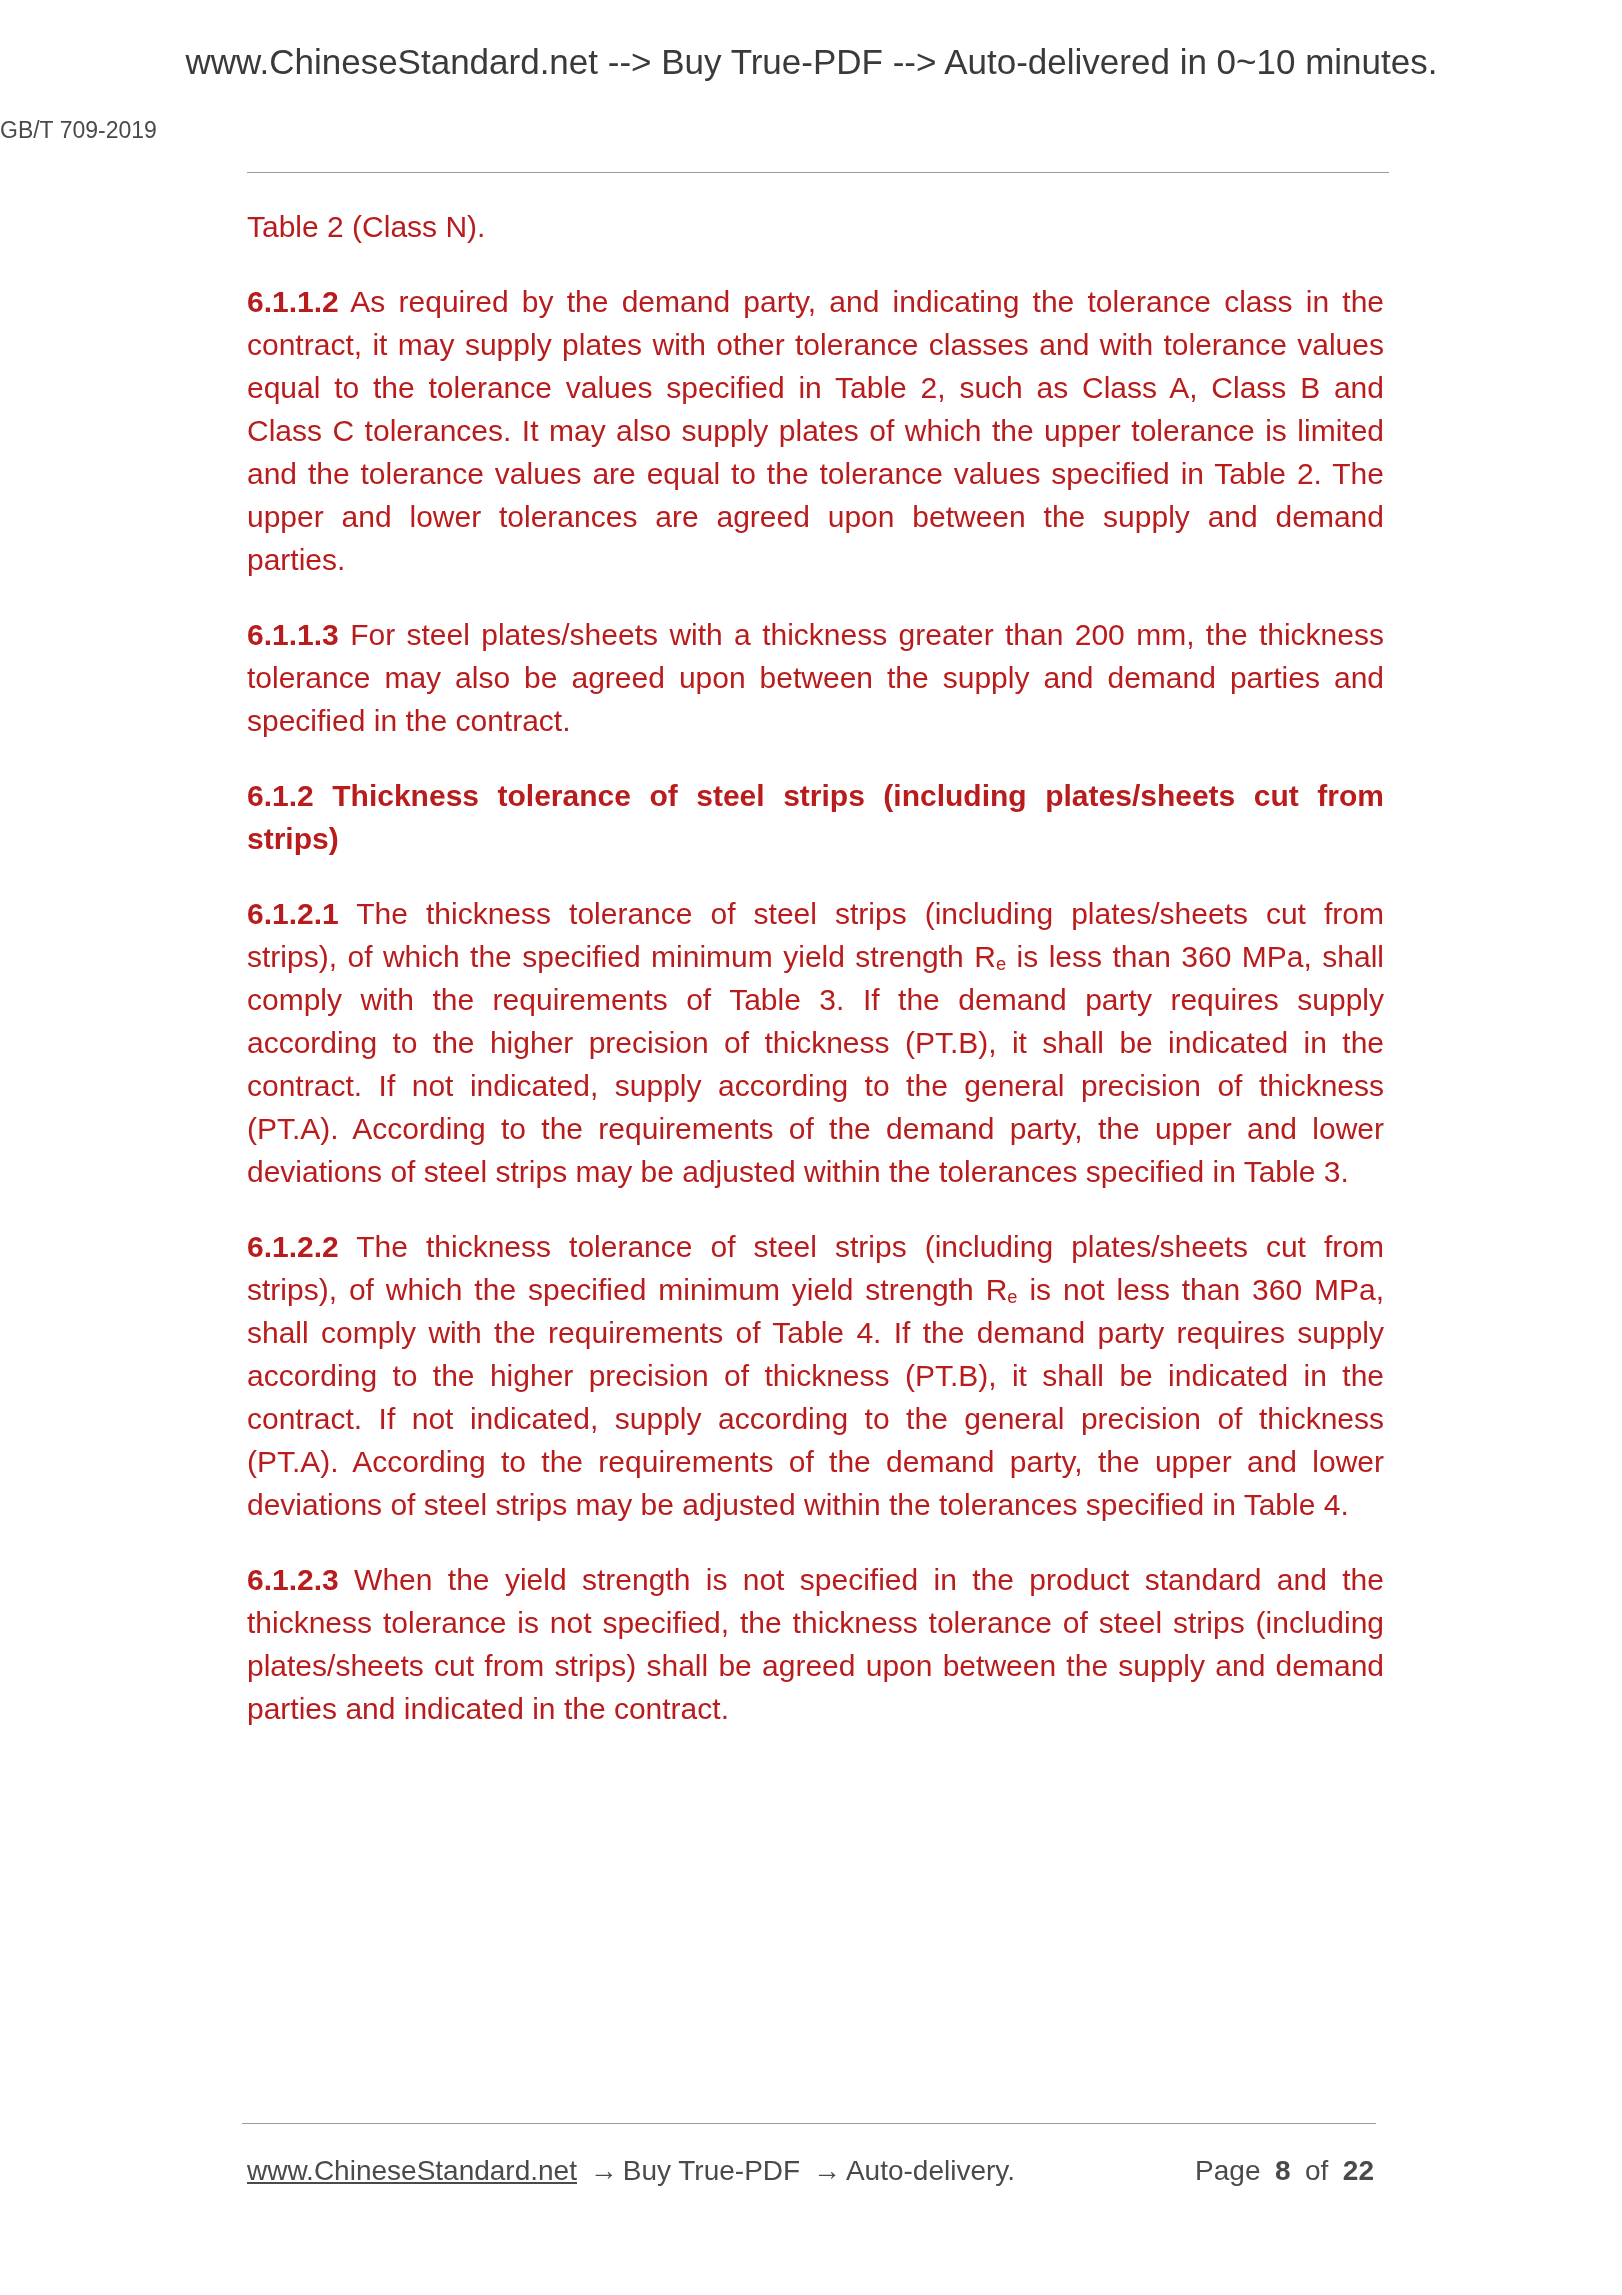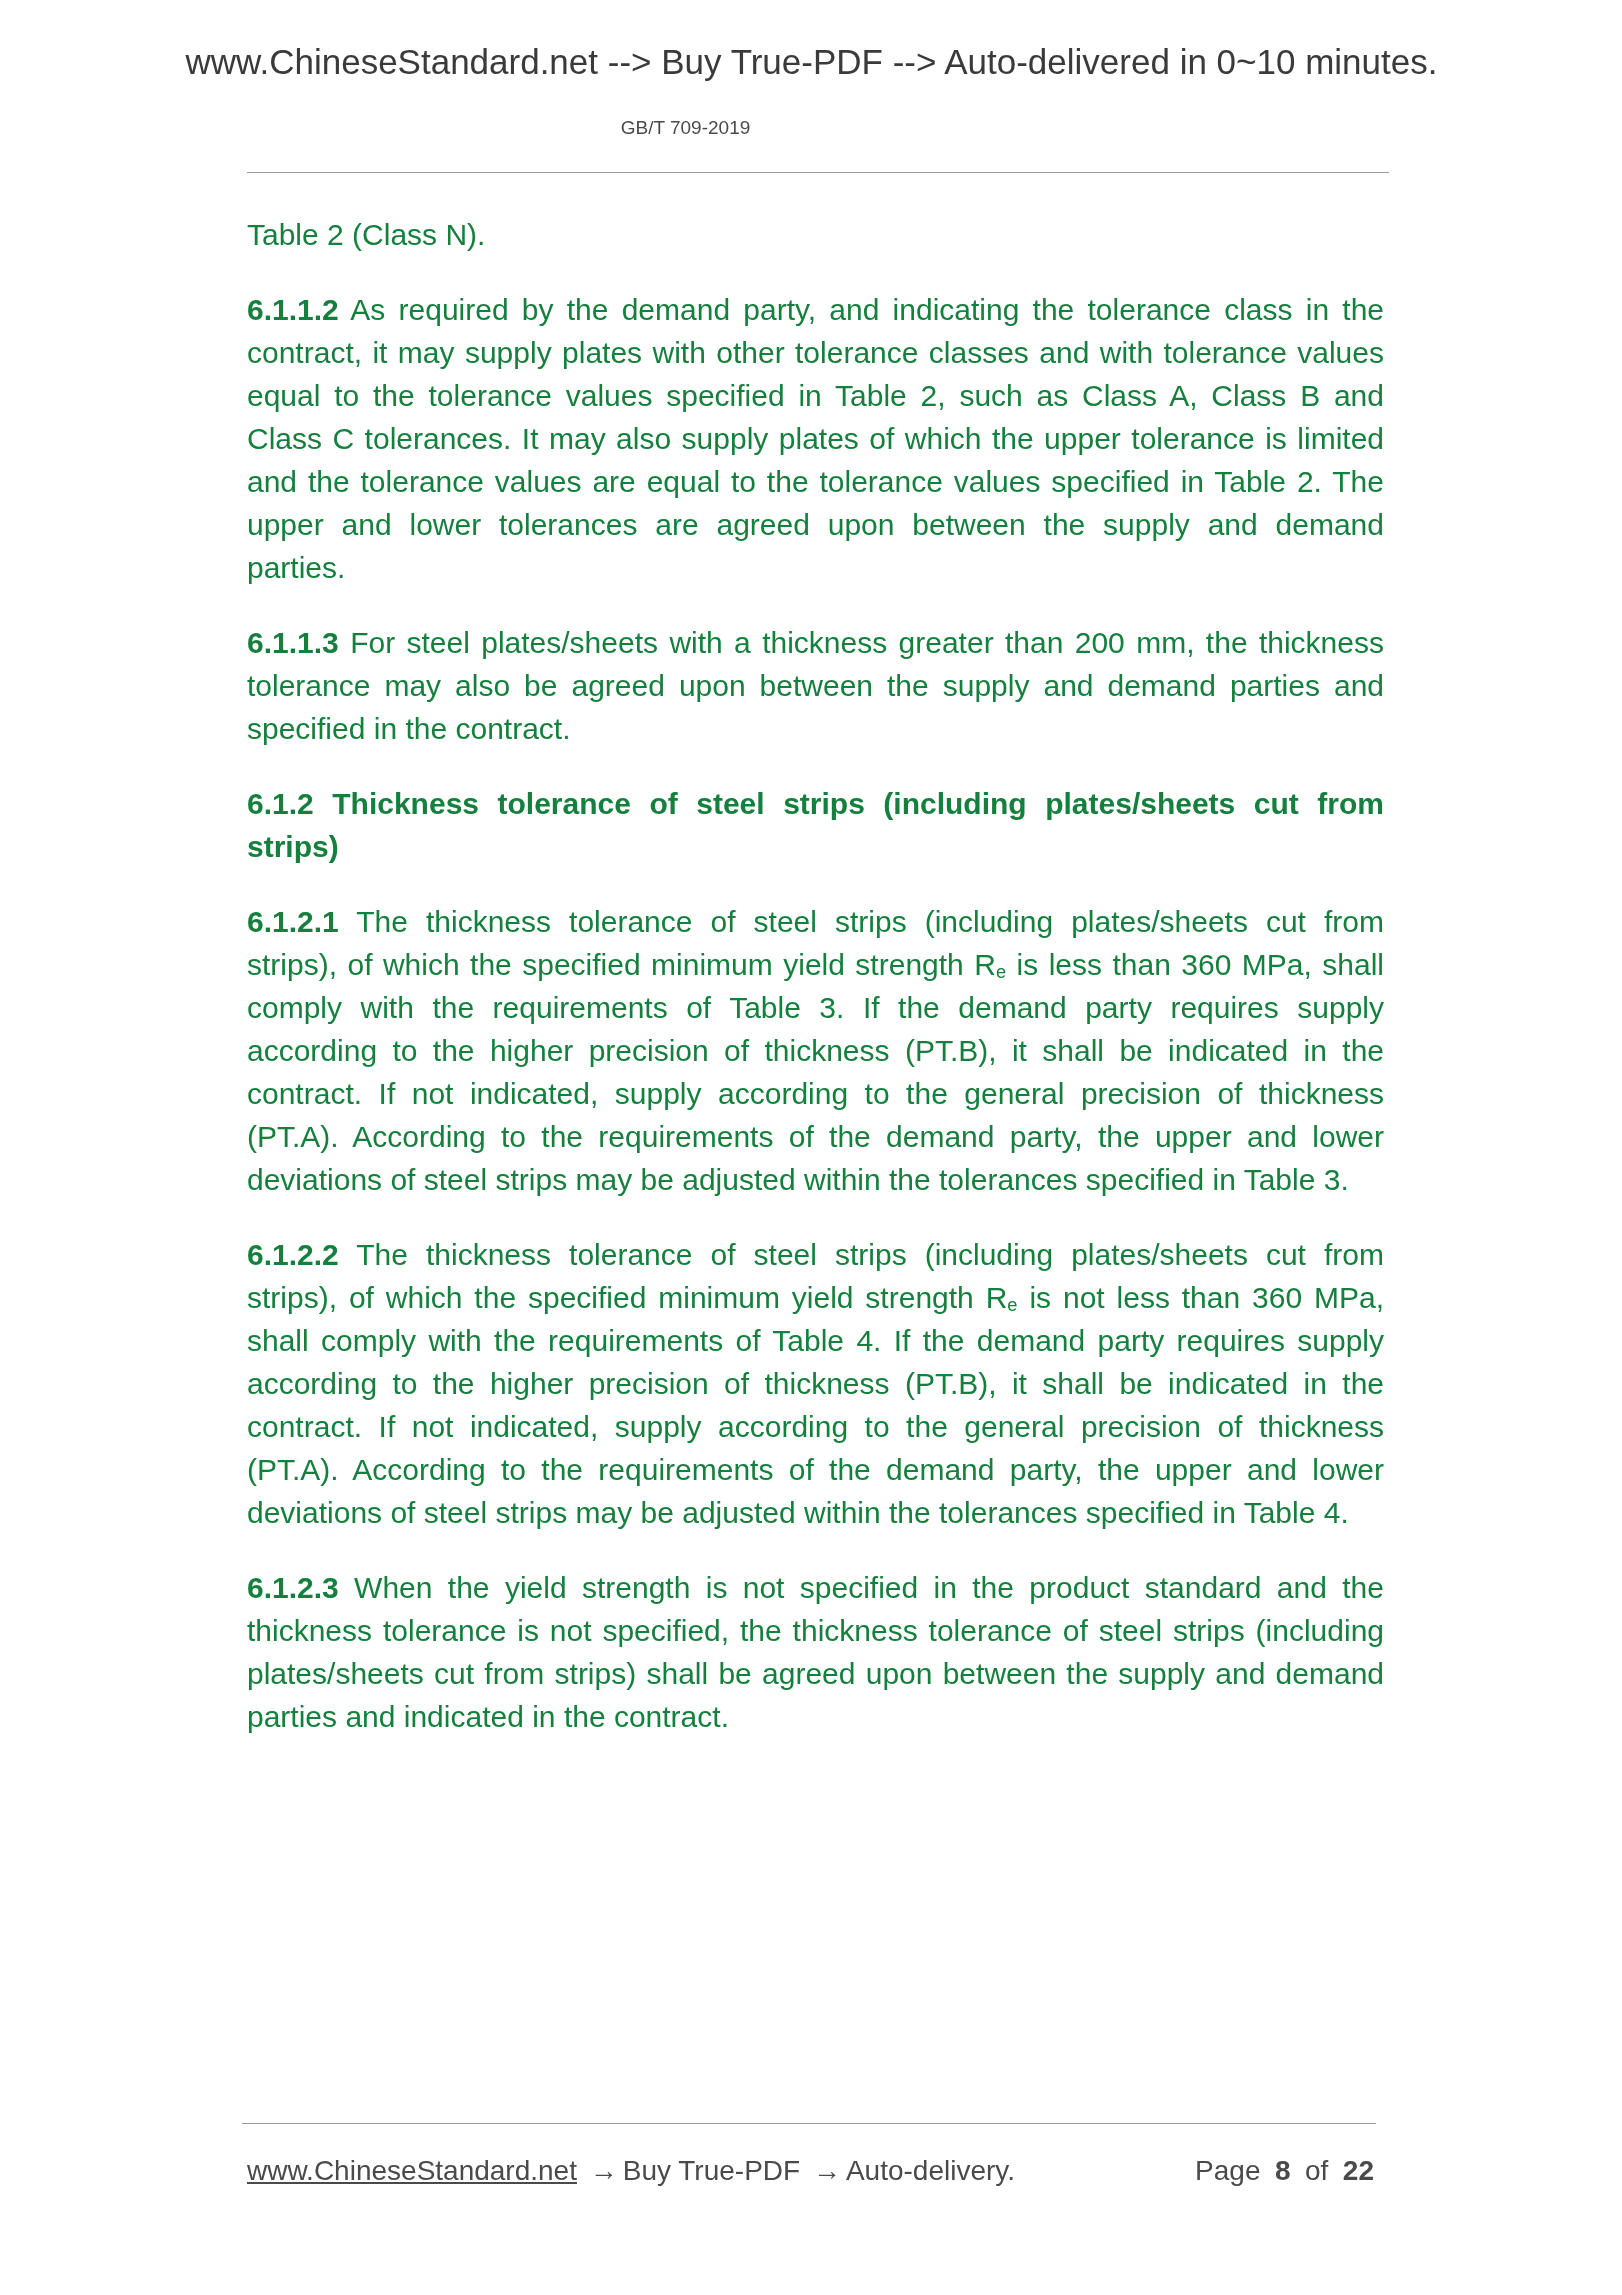--- a/index.html
+++ b/index.html
@@ -23,40 +23,39 @@
       text-align: center;
       font-size: 35px;
       color: #3a3a3a;
       letter-spacing: 0px;
     }
     .doc-code {
       position: absolute;
       left: 0;
       top: 117px;
       width: 1371px;
-      text-align: center;
-      font-size: 19px;
+      font-size: 23px;
       color: #4a4a4a;
     }
     .header-rule {
       position: absolute;
       left: 247px;
       top: 172px;
       width: 1142px;
       height: 0;
       border-top: 1.7px solid #9a9a9a;
     }
     .content {
       position: absolute;
       left: 247px;
-      top: 213px;
+      top: 205px;
       width: 1137px;
       font-size: 30px;
       line-height: 43px;
-      color: #15803d;
+      color: #b91c1c;
     }
     .content p {
       margin: 0 0 32px 0;
       text-align: justify;
     }
     .clause-num {
       font-weight: bold;
     }
     .heading {
       font-weight: bold;

